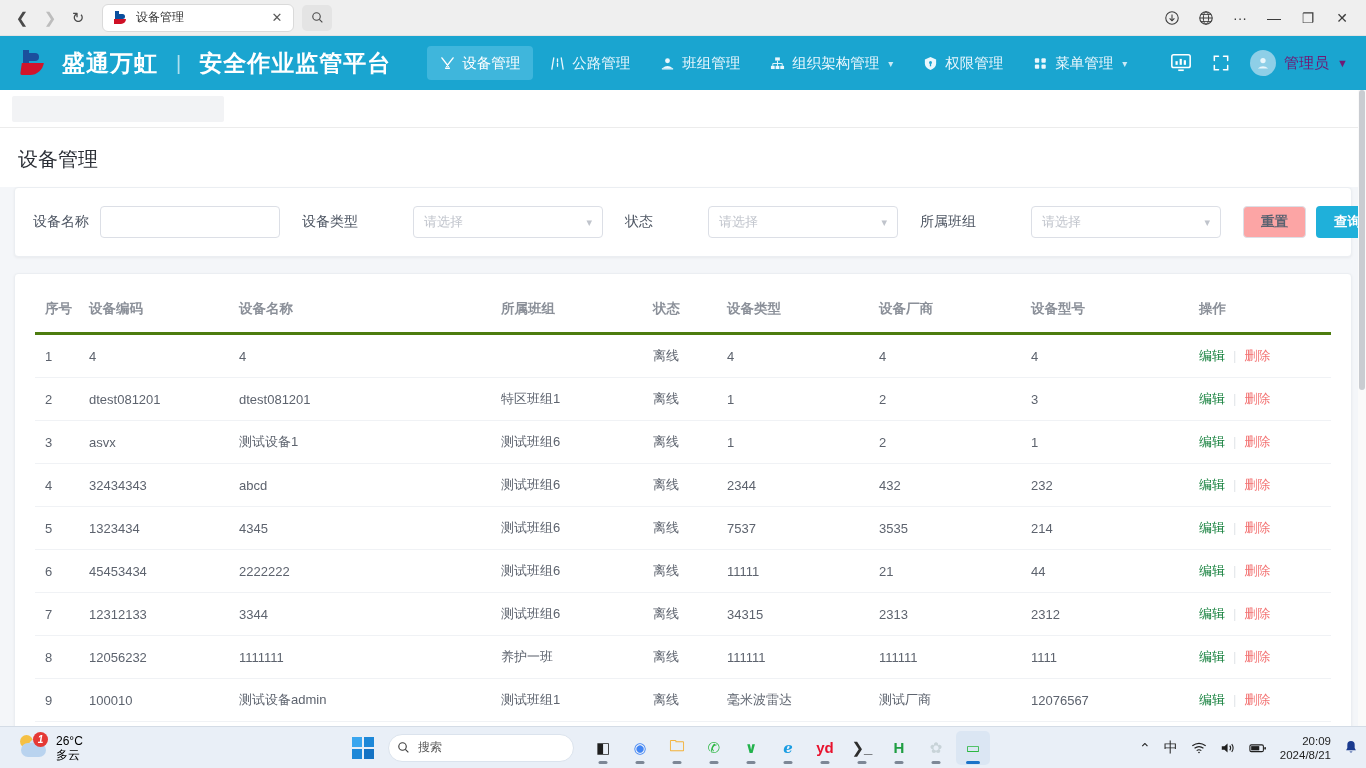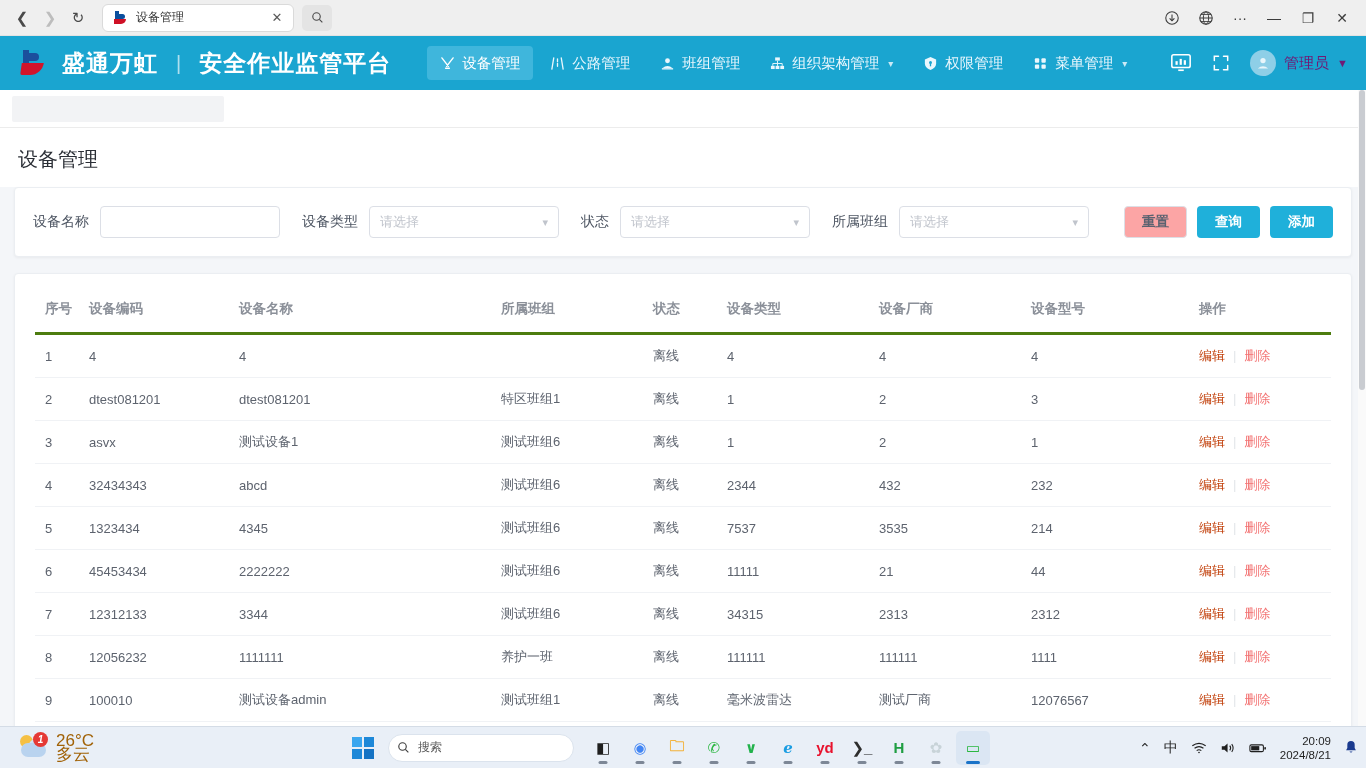--- a/index.html
+++ b/index.html
@@ -116,21 +116,21 @@
   .field { display: flex; align-items: center; margin-right: 22px; }
   .field-label { font-size: 14px; color: #4e5663; margin-right: 11px; white-space: nowrap; }
   .text-input {
     width: 180px; height: 32px; border: 1px solid #dcdfe6; border-radius: 4px;
     background: #fff; font-size: 13px; padding: 0 10px; color: #303133; outline: none;
     font-family: inherit;
   }
   .select-box {
     width: 190px; height: 32px; border: 1px solid #dcdfe6; border-radius: 4px;
     background: #fff; display: flex; align-items: center; padding: 0 10px;
-    font-size: 13px; color: #c0c4cc; position: relative;
+    font-size: 13px; color: #c0c4cc; position: relative; margin-left: 44px;
   }
   .select-box .sel-caret { margin-left: auto; color: #c0c4cc; font-size: 11px; }
   .btns { margin-left: auto; display: flex; align-items: center; gap: 10px; }
   .btn {
     height: 32px; padding: 0 17px; border-radius: 4px; font-size: 13.5px;
     display: flex; align-items: center; justify-content: center; border: 1px solid transparent;
     white-space: nowrap; font-family: inherit;
   }
   .btn-default { background: #fca5a5; border-color: #dcdfe6; color: #5b6270; font-weight: bold; }
   .btn-primary { background: #1fb0da; color: #fff; font-weight: bold; }
@@ -148,21 +148,21 @@
   }
   .c-idx   { width: 54px; padding-left: 10px !important; }
   .c-code  { width: 150px; }
   .c-name  { width: 262px; }
   .c-team  { width: 152px; }
   .c-state { width: 74px; }
   .c-type  { width: 152px; }
   .c-vend  { width: 152px; }
   .c-model { width: 168px; }
   .c-act   { width: auto; }
-  .link-edit { color: #c2410c; font-size: 13px; }
+  .link-edit { color: #15803d; font-size: 13px; }
   .link-del  { color: #f37272; font-size: 13px; }
   .act-sep { color: #e3e6ea; margin: 0 8px; }
 
   
   .pager {
     display: flex; align-items: center; justify-content: flex-end; gap: 8px;
     padding: 14px 6px 14px 0; font-size: 13px; color: #5d636e;
   }
 
   
@@ -178,21 +178,21 @@
   .weather { display: flex; align-items: center; gap: 8px; padding-left: 10px; }
   .weather-ico { position: relative; width: 30px; height: 28px; }
   .w-sun { position: absolute; left: 2px; top: 1px; width: 13px; height: 13px; border-radius: 50%; background: #f5c044; }
   .w-cloud { position: absolute; left: 3px; top: 9px; width: 25px; height: 14px; background: #b9d3ef; border-radius: 9px; }
   .w-cloud2 { position: absolute; left: 11px; top: 5px; width: 14px; height: 12px; background: #cfe0f4; border-radius: 50%; }
   .w-badge {
     position: absolute; left: 15px; top: -2px; width: 15px; height: 15px; border-radius: 50%;
     background: #e53935; color: #fff; font-size: 10px; display: flex; align-items: center;
     justify-content: center; font-weight: bold;
   }
-  .weather-text { font-size: 17px; color: #a16207; line-height: 14px; }
+  .weather-text { font-size: 12px; color: #000000; line-height: 14px; }
   .tb-center { position: absolute; left: 352px; display: flex; align-items: center; gap: 4px; }
   .win-logo { width: 22px; height: 22px; display: grid; grid-template-columns: 1fr 1fr; grid-gap: 2px; margin-right: 10px; }
   .win-logo i { display: block; background: #2a8fe0; }
   .win-logo i:nth-child(1) { background: #3aa6ef; }
   .win-logo i:nth-child(2) { background: #1e88d8; }
   .win-logo i:nth-child(3) { background: #1e88d8; }
   .win-logo i:nth-child(4) { background: #1573c4; }
   .search-pill {
     width: 186px; height: 28px; background: #fff; border-radius: 14px; display: flex;
     align-items: center; padding: 0 8px; gap: 8px; border: 1px solid #dbe3ed;

